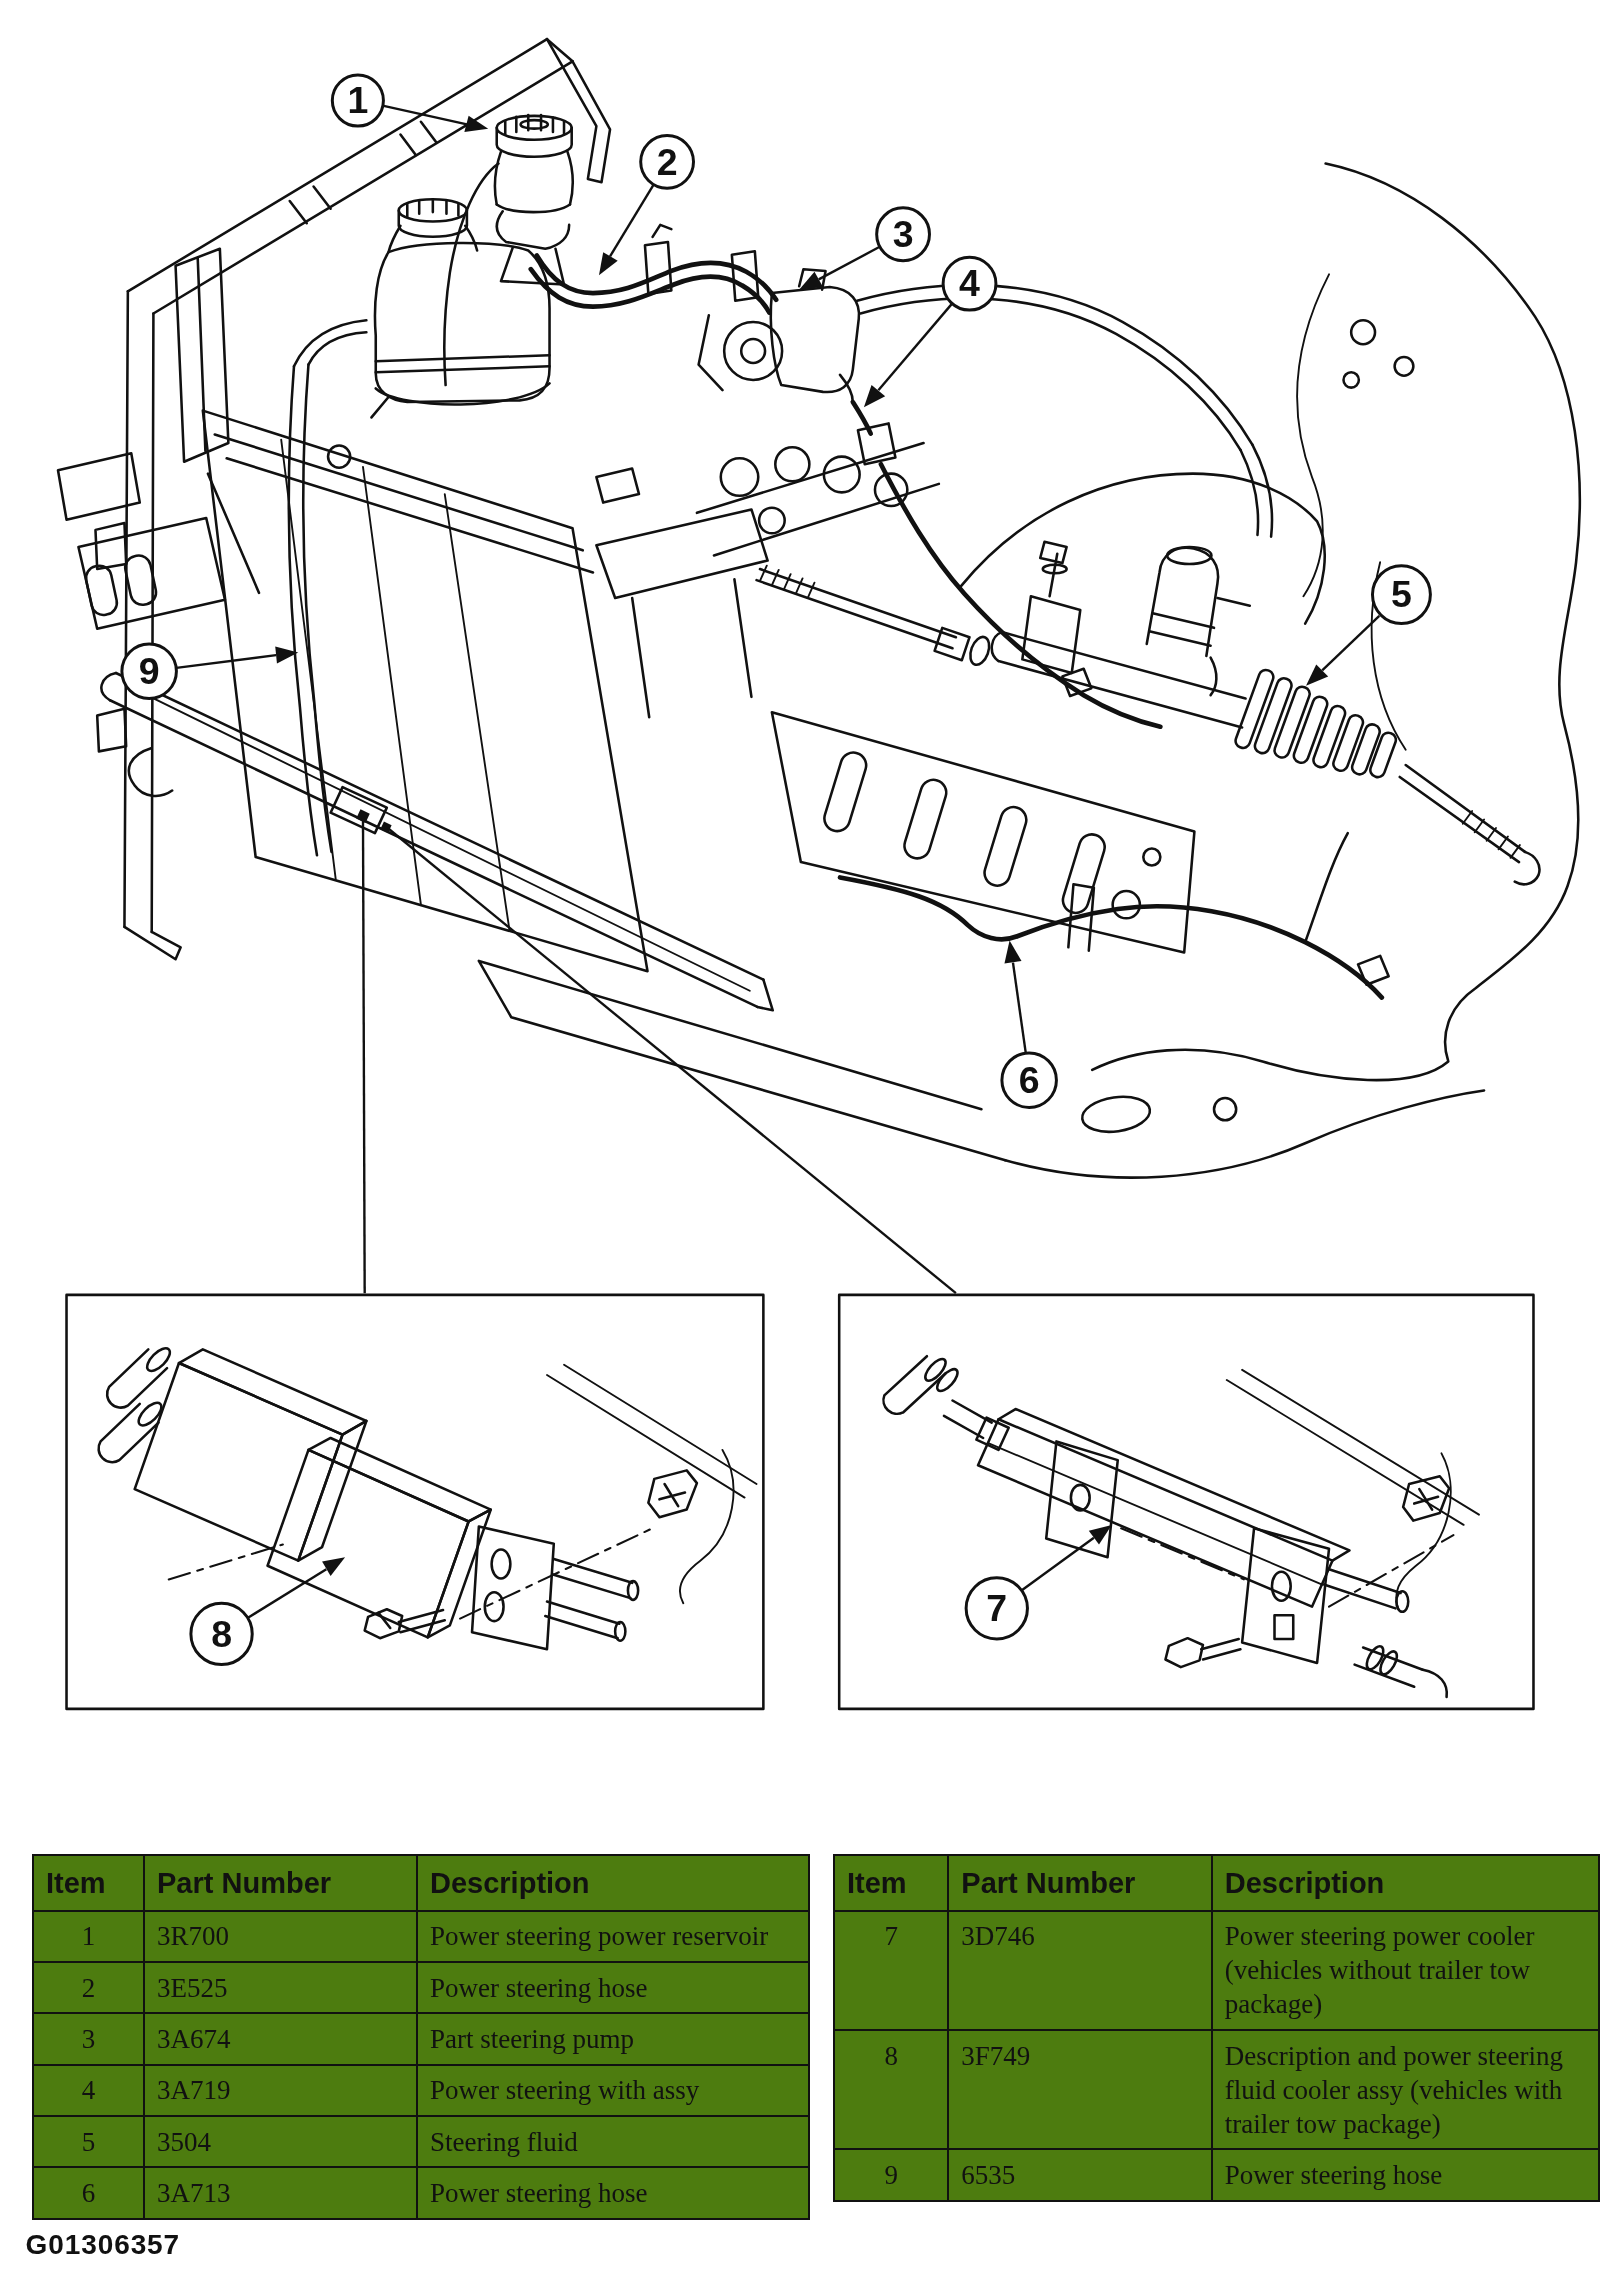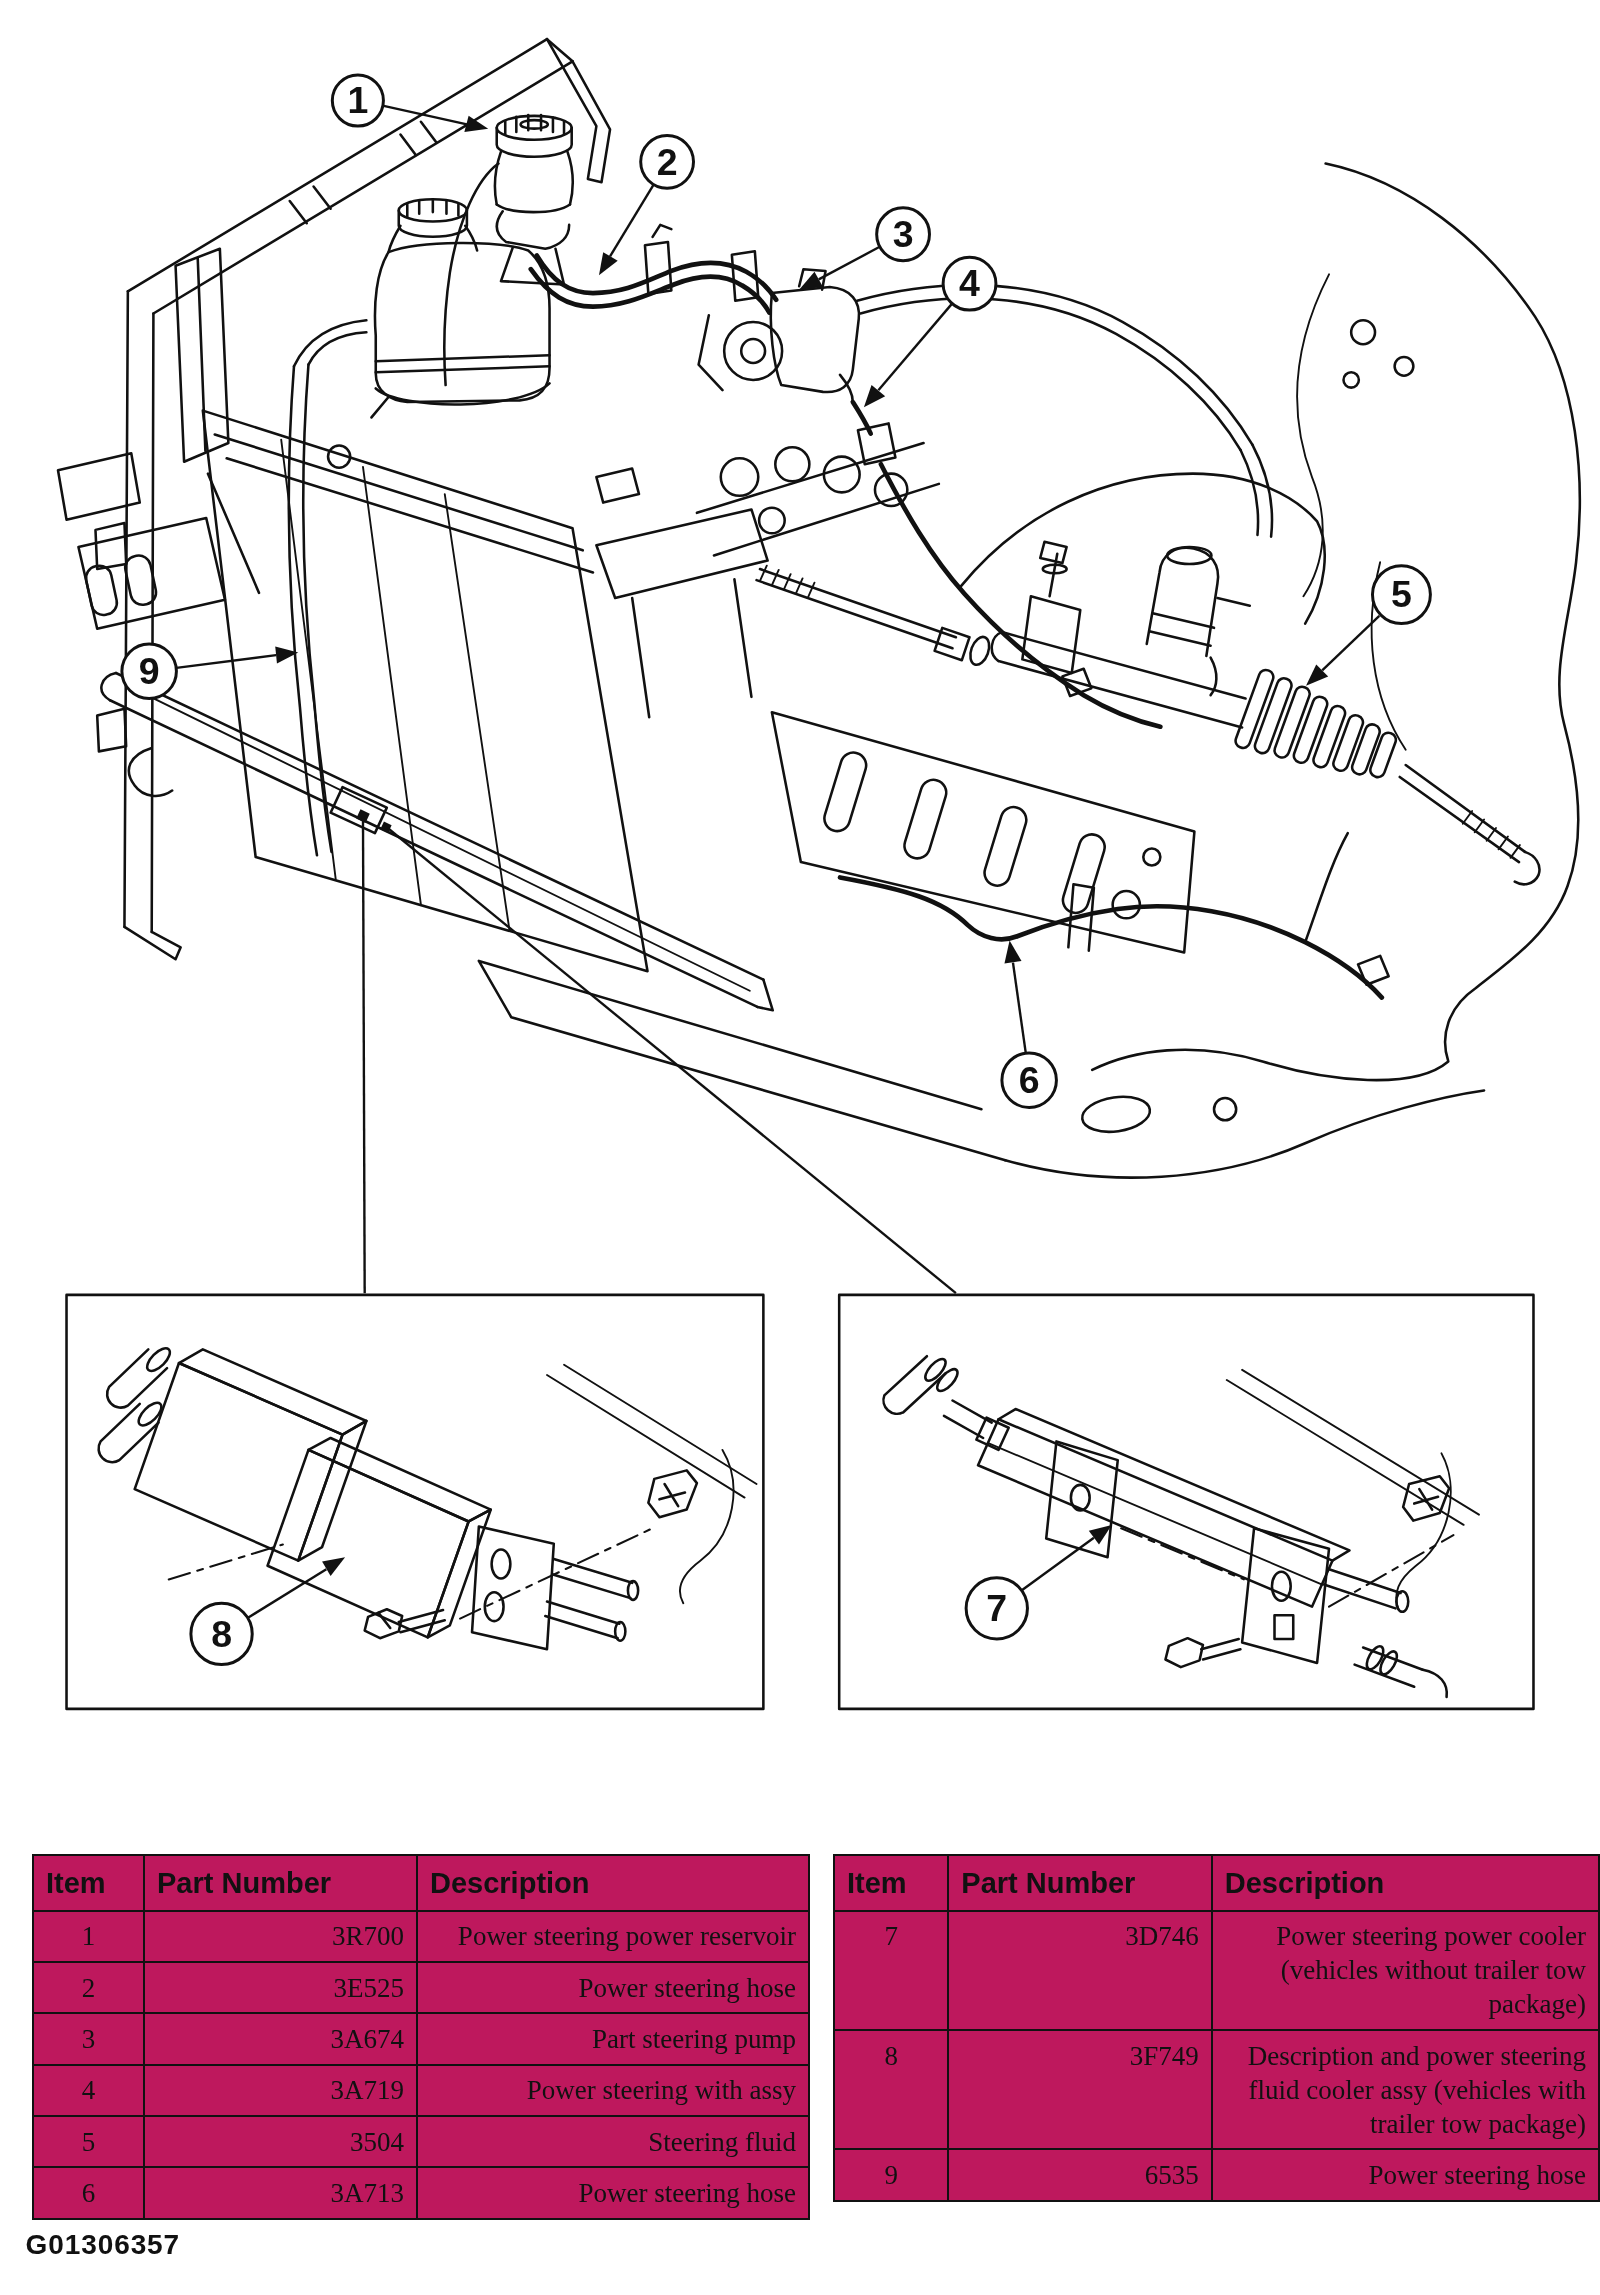--- a/index.html
+++ b/index.html
@@ -7,22 +7,22 @@
         font-family:"Liberation Serif",serif;color:#111;}
   svg{position:absolute;left:0;top:0;}
   .ln{stroke:#111;fill:none;stroke-width:3;stroke-linecap:round;stroke-linejoin:round;}
   .fat{stroke-width:5.5;}
   .thin{stroke-width:2.2;}
   .blk{fill:#111;stroke:none;}
   .dash{stroke-dasharray:26 9 7 9;stroke-width:2.4;}
   .co-line{stroke:#111;stroke-width:2.8;fill:none;}
   .co-circle{fill:#fff;stroke:#111;stroke-width:3.5;}
   .co-num{font-family:"Liberation Sans",sans-serif;font-weight:600;font-size:44px;fill:#111;}
-  .parts-table{position:absolute;border-collapse:collapse;background:#be185d;font-size:27px;line-height:1.26;}
-  .parts-table th,.parts-table td{border:2.6px solid #111;text-align:right;}
+  .parts-table{position:absolute;border-collapse:collapse;background:#4d7c0f;font-size:27px;line-height:1.26;}
+  .parts-table th,.parts-table td{border:2.6px solid #111;}
   .parts-table th{font-family:"Liberation Sans",sans-serif;font-weight:bold;font-size:29px;
         text-align:left;padding:8.5px 12px;white-space:nowrap;}
   .parts-table td{padding:7.7px 12px;vertical-align:top;}
   td.c-item{text-align:center;}
   .t-left{left:32px;top:1854px;}
   .t-right{left:833px;top:1854px;}
   .t-left .w-item{width:85px;}  .t-left .w-part{width:247px;}  .t-left .w-desc{width:366px;}
   .t-right .w-item{width:89px;} .t-right .w-part{width:239px;} .t-right .w-desc{width:366px;}
   .footer-code{position:absolute;left:25.6px;top:2229px;font-family:"Liberation Sans",sans-serif;
         font-weight:bold;font-size:28px;letter-spacing:0.9px;text-align:center;}

